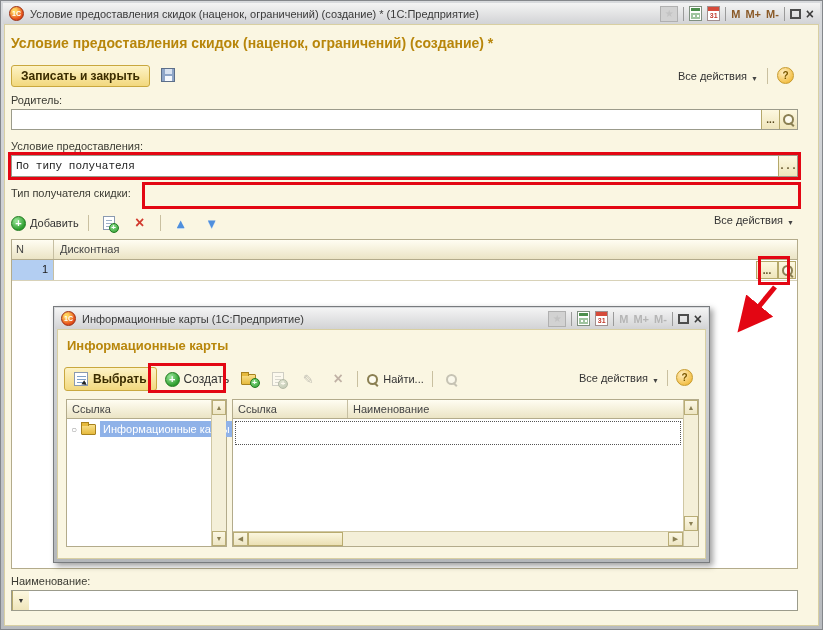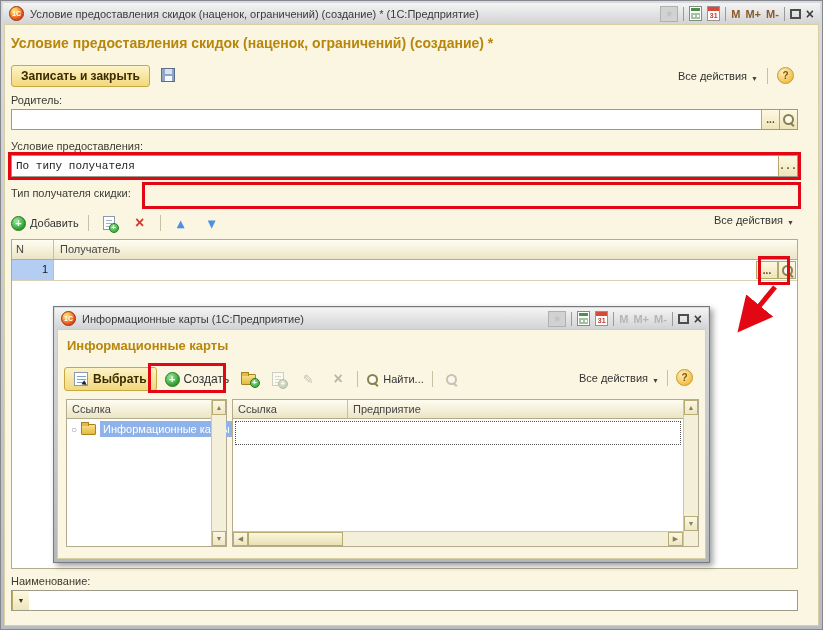--- a/index.html
+++ b/index.html
@@ -238,21 +238,21 @@
     <div class="toolbar2-right">
       <span class="allact">
         <span>Все действия</span>
         <span class="caret">▼</span>
       </span>
     </div>
 
     <div class="tbl">
       <div class="tbl-head">
         <div class="c1">N</div>
-        <div class="c2">Получатель</div>
+        <div class="c2">Дисконтная</div>
       </div>
       <div class="tbl-row">
         <div class="c1">1</div>
         <div class="c2">
           <span></span>
           <span class="cell-btns">
             <span class="mini-btn" style="width:22px;">...</span>
             <span class="mini-btn" style="width:18px;">
                 <span class="lens"></span>
               </span>
@@ -359,21 +359,21 @@
             <span class="sarr" style="height:15px;">▼</span>
           </div>
         </div>
       </div>
 
       <div class="panel" style="left:178px;top:92px;width:467px;height:148px;">
         <div style="display:flex;flex:1;min-height:0;">
           <div style="flex:1;display:flex;flex-direction:column;min-width:0;">
             <div class="p-headrow">
               <div class="p-head" style="width:115px;border-right:1px solid #c6bfa2;">Ссылка</div>
-              <div class="p-head" style="flex:1;">Предприятие</div>
+              <div class="p-head" style="flex:1;">Наименование</div>
             </div>
             <div style="flex:1;background:#fff;min-height:0;">
               <div class="dotted-row"></div>
             </div>
             <div class="hscroll">
               <span class="sarr" style="width:15px;">◀</span>
               <span class="hthumb"></span>
               <span style="flex:1;"></span>
               <span class="sarr" style="width:15px;">▶</span>
             </div>

